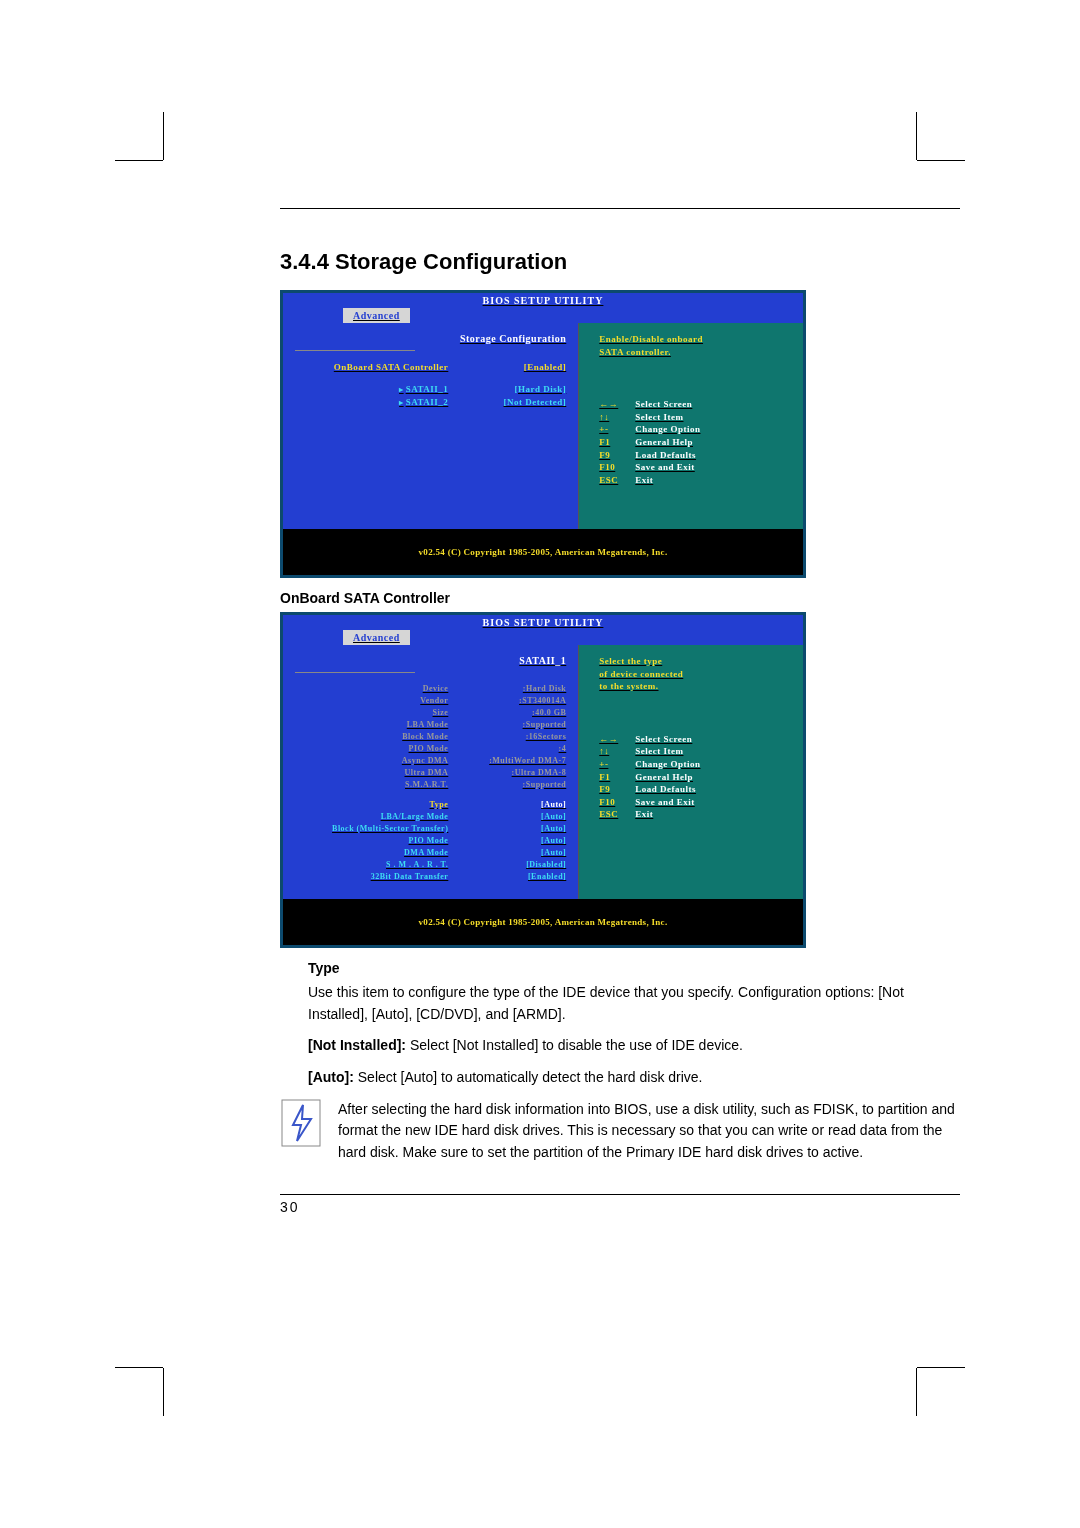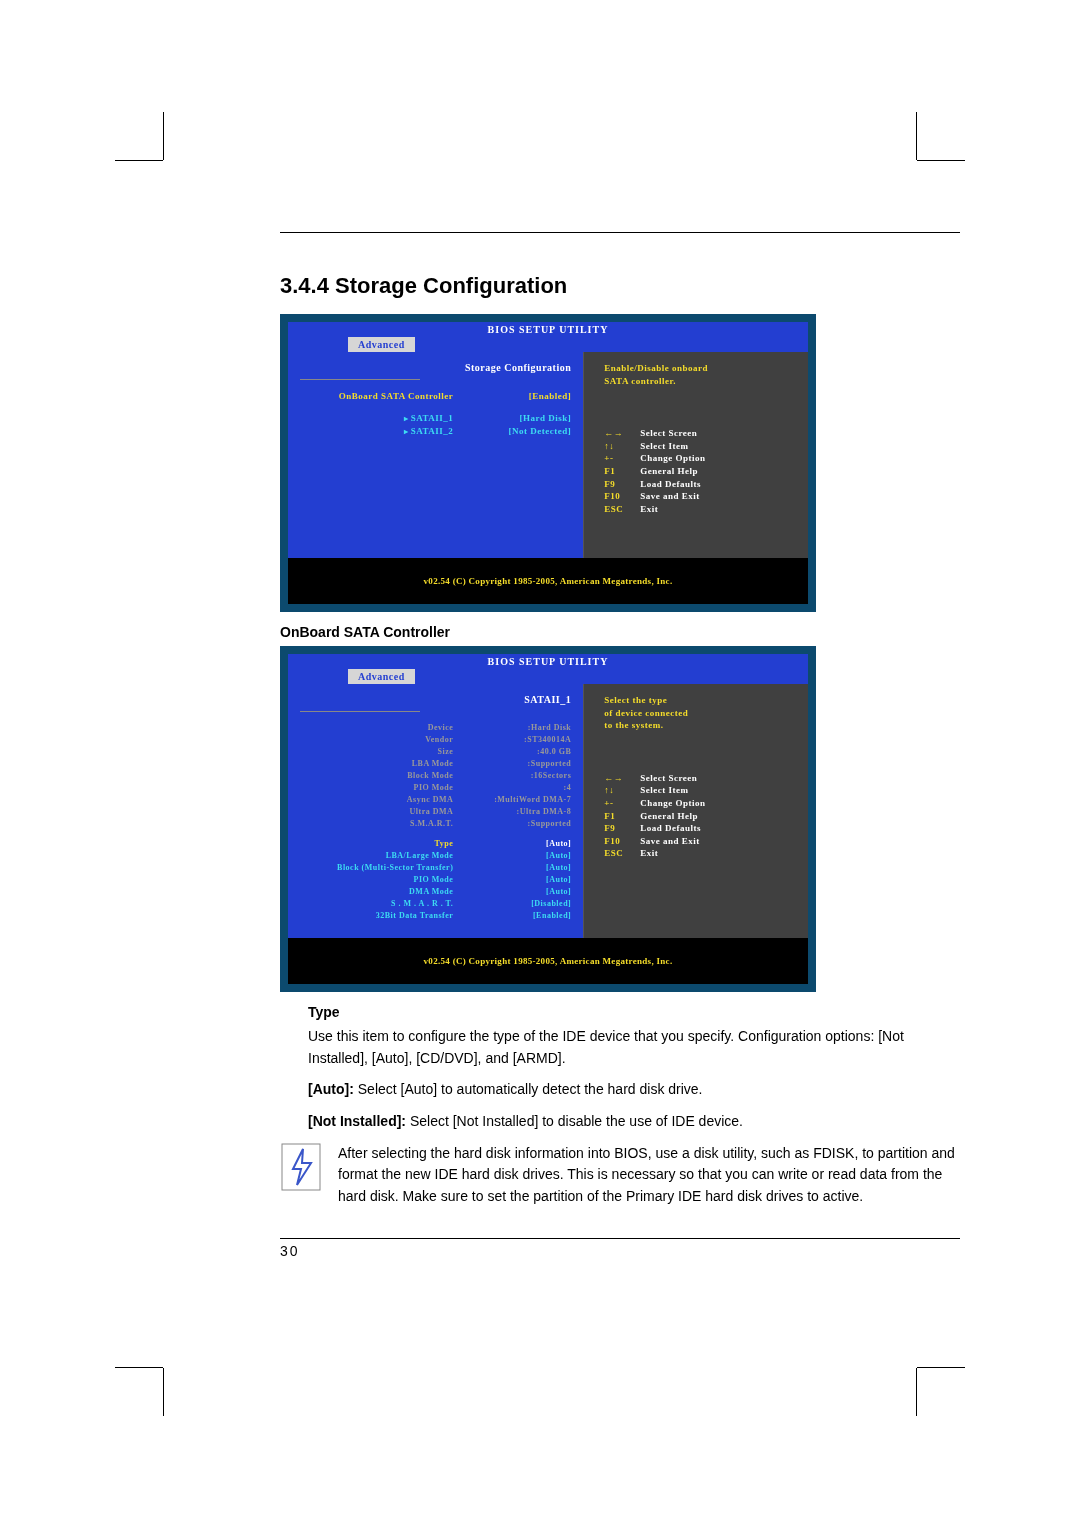--- a/index.html
+++ b/index.html
@@ -7,46 +7,47 @@
     padding: 0;
     background: #fff;
     font-family: Arial, Helvetica, sans-serif;
     color: #000;
     width: 1080px;
     height: 1528px;
     position: relative;
   }
   .page {
     position: absolute;
-    top: 232px;
+    top: 208px;
     left: 280px;
     width: 680px;
   }
   .hr-top {
     border: none;
     border-top: 1px solid #000;
     margin: 0 0 40px 0;
   }
   .hr-bot {
     border: none;
     border-top: 1px solid #000;
     margin: 30px 0 0 0;
   }
   h1.section {
     font-size: 22px;
     font-weight: bold;
     margin: 0 0 15px 0;
   }
   .bios {
     width: 520px;
-    border: 8px solid #0c4a6e;
+    border: 3px solid #0c4a6e;
     font-family: "Times New Roman", serif;
     font-size: 9px;
     font-weight: bold;
     letter-spacing: 0.5px;
+    text-decoration: underline;
   }
   .bios .titlebar {
     background: #233ed1;
     color: #fff;
     text-align: center;
     padding: 2px 0;
     font-size: 10px;
     letter-spacing: 1px;
   }
   .bios .tabbar {
@@ -68,21 +69,21 @@
   .bios .left {
     flex: 1.4;
     background: #233ed1;
     color: #fff;
     padding: 10px 12px 16px 12px;
     min-height: 180px;
     text-align: right;
   }
   .bios .right {
     flex: 1;
-    background: #404040;
+    background: #0f766e;
     color: #fff;
     padding: 10px 10px 16px 20px;
     border-left: 1px solid #555;
   }
   .bios .left .heading {
     color: #fff;
     font-size: 10px;
     margin-bottom: 6px;
   }
   .bios .left .underline {
@@ -361,22 +362,22 @@
             </div>
           </div>
       </div>
     </div>
     <div class="footer">v02.54 (C) Copyright 1985-2005, American Megatrends, Inc.</div>
   </div>
 
   <div style="margin-left:28px;">
     <div class="subhead">Type</div>
     <p class="body">Use this item to configure the type of the IDE device that you specify. Configuration options: [Not Installed], [Auto], [CD/DVD], and [ARMD].</p>
+    <p class="body"><b>[<span>Not Installed]:</span></b><span> Select [Not Installed] to disable the use of IDE device.</span></p>
     <p class="body"><b>[Auto]:</b><span> Select [Auto] to automatically detect the hard disk drive.</span></p>
-    <p class="body"><b>[<span>Not Installed]:</span></b><span> Select [Not Installed] to disable the use of IDE device.</span></p>
   </div>
 
   <div class="note">
     <div class="icon">
       <svg viewBox="0 0 40 48">
         <rect x="1" y="1" width="38" height="46" fill="none" stroke="#888" stroke-width="1"></rect>
         <path d="M22 6 L12 26 L20 26 L16 42 L30 20 L21 20 Z" fill="none" stroke="#3a56c9" stroke-width="2"></path>
       </svg>
     </div>
     <div class="text">After selecting the hard disk information into BIOS, use a disk utility, such as FDISK, to partition and format the new IDE hard disk drives. This is necessary so that you can write or read data from the hard disk. Make sure to set the partition of the Primary IDE hard disk drives to active.</div>

